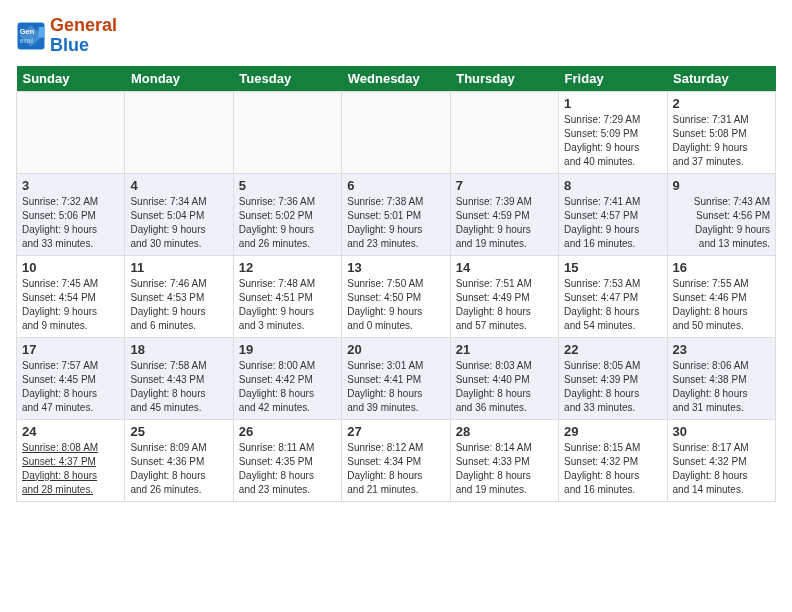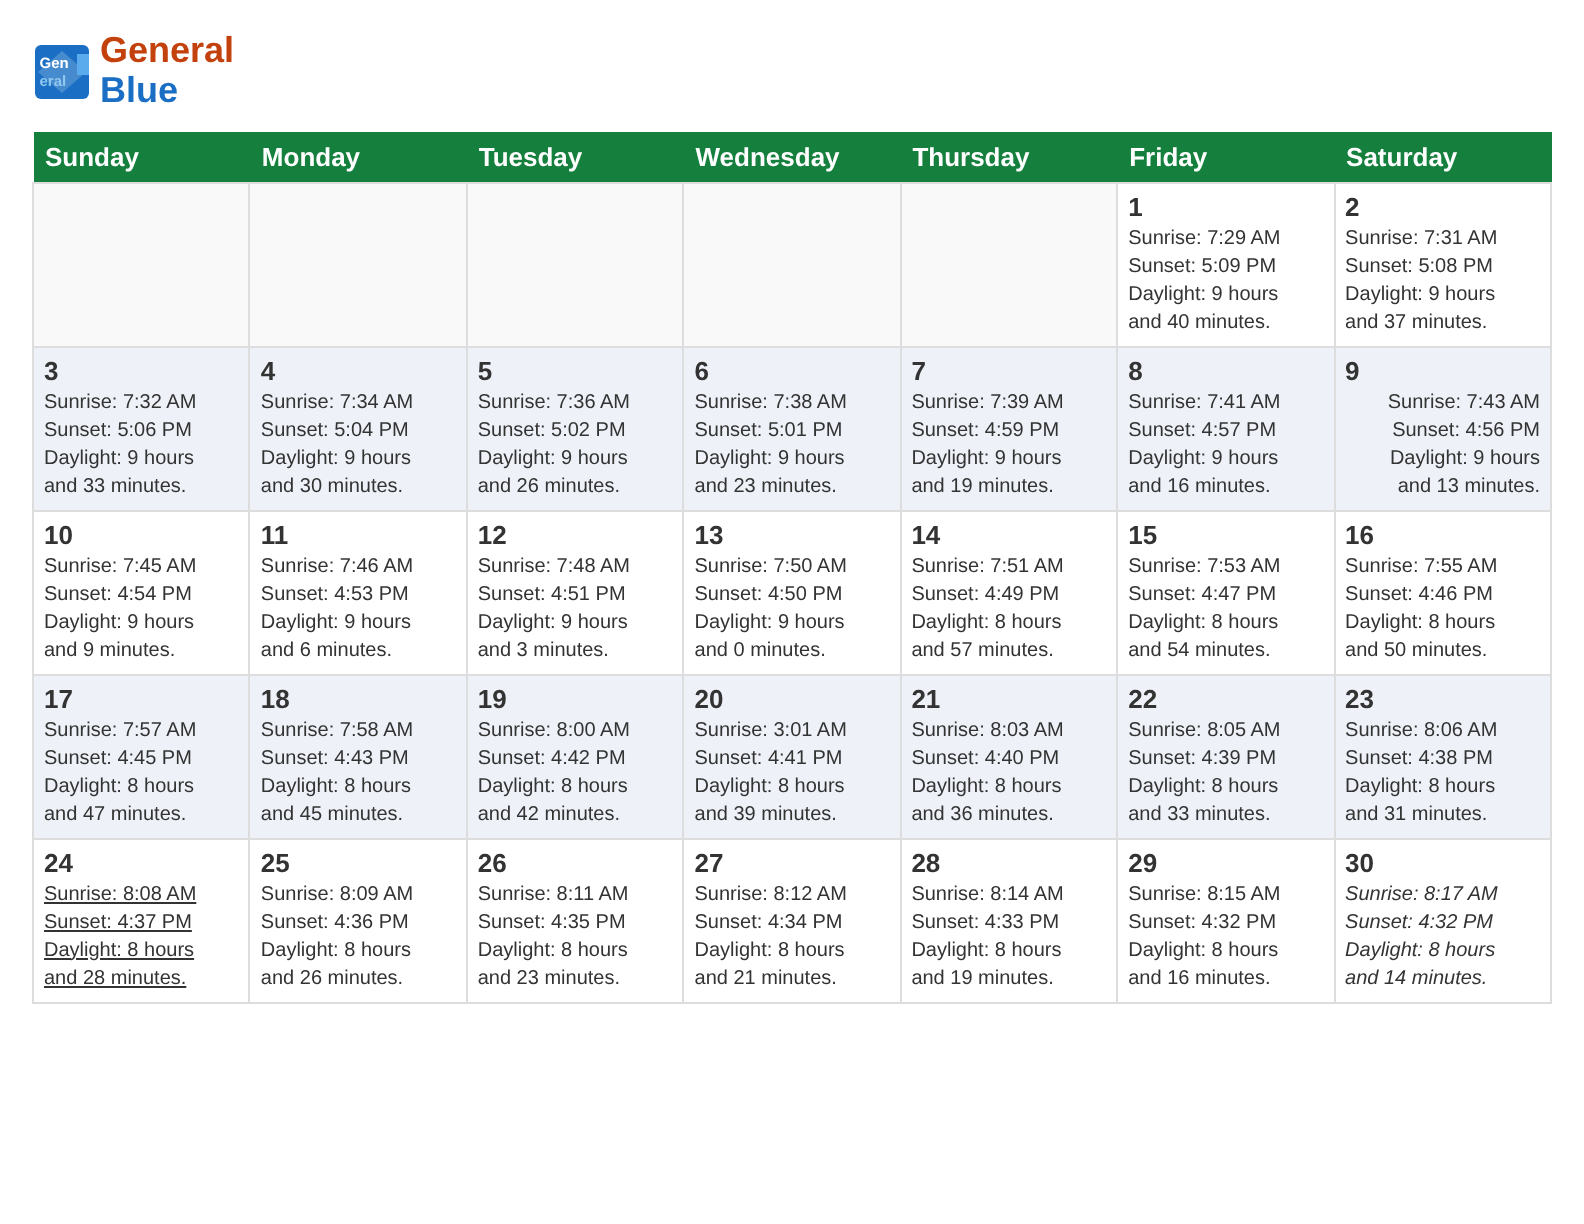--- a/index.html
+++ b/index.html
@@ -334,20 +334,20 @@
         </td>
         <td>
           <span class="day-num">29</span>
           <div class="day-info" style="white-space: pre-line;">Sunrise: 8:15 AM
 Sunset: 4:32 PM
 Daylight: 8 hours
 and 16 minutes.</div>
         </td>
         <td>
           <span class="day-num">30</span>
-          <div class="day-info" style="white-space: pre-line; font-style: italic;">Sunrise: 8:17 AM
+          <div class="day-info" style="white-space: pre-line;">Sunrise: 8:17 AM
 Sunset: 4:32 PM
 Daylight: 8 hours
 and 14 minutes.</div>
         </td>
       </tr>
     </tbody>
 </table>
 
 </body></html>

